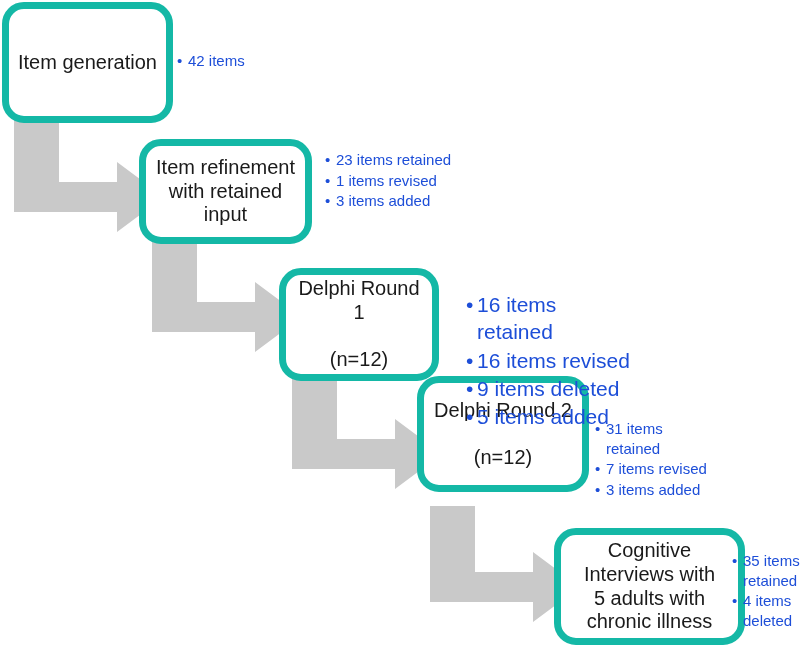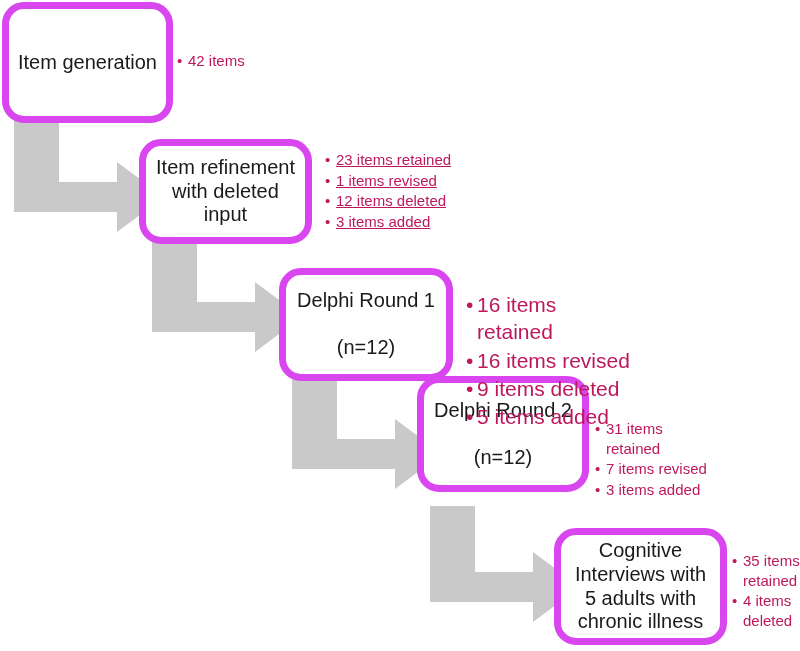--- a/index.html
+++ b/index.html
@@ -14,38 +14,38 @@
     position: relative;
     width: 800px;
     height: 651px;
     background: #ffffff;
     overflow: hidden;
   }
   .node {
     position: absolute;
     box-sizing: border-box;
     background: #ffffff;
-    border: 7px solid #d946ef;
+    border: 7px solid #14b8a6;
     border-radius: 22px;
     display: flex;
     align-items: center;
     justify-content: center;
     text-align: center;
     color: #1a1a1a;
     line-height: 1.18;
     z-index: 3;
   }
   .node-label {
     display: block;
     padding: 0 6px;
     white-space: pre-line;
   }
   .bullets {
     position: absolute;
-    color: #be185d;
+    color: #1d4ed8;
     z-index: 4;
     line-height: 1.30;
   }
   .bullets ul {
     margin: 0;
     padding: 0;
     list-style: none;
   }
   .bullets li {
     position: relative;
@@ -96,54 +96,53 @@
       <path d="M0,0 L45,0 L45,66 L103,66 L103,46 L150,81 L103,116 L103,96 L0,96 Z" fill="#c9c9c9"></path>
     </svg>
   </div>
 
   <div class="node" style="left:2px; top:2px; width:171px; height:121px; font-size:20px;">
     <span class="node-label">Item generation</span>
   </div>
 
   <div class="node" style="left:139px; top:139px; width:173px; height:105px; font-size:20px;">
     <span class="node-label">Item refinement
-with deleted
+with retained
 input</span>
   </div>
 
-  <div class="node" style="left:279px; top:268px; width:174px; height:113px; font-size:20px;">
+  <div class="node" style="left:279px; top:268px; width:160px; height:113px; font-size:20px;">
     <span class="node-label">Delphi Round 1
 
 (n=12)</span>
   </div>
 
   <div class="node" style="left:417px; top:376px; width:172px; height:116px; font-size:20px;">
     <span class="node-label">Delphi Round 2
 
 (n=12)</span>
   </div>
 
-  <div class="node" style="left:554px; top:528px; width:173px; height:117px; font-size:20px;">
+  <div class="node" style="left:554px; top:528px; width:191px; height:117px; font-size:20px;">
     <span class="node-label">Cognitive
 Interviews with
 5 adults with
 chronic illness</span>
   </div>
 
   <div class="bullets" style="left:177px; top:51px; width:150px; font-size:15px;">
     <ul>
       <li>42 items</li>
     </ul>
   </div>
 
-  <div class="bullets" style="left:325px; top:150px; width:165px; font-size:15px;text-decoration:underline;">
+  <div class="bullets" style="left:325px; top:150px; width:165px; font-size:15px;">
     <ul>
       <li>23 items retained</li>
       <li>1 items revised</li>
-      <li>12 items deleted</li>
       <li>3 items added</li>
     </ul>
   </div>
 
   <div class="bullets" style="left:466px; top:291px; width:165px; font-size:21px;">
     <ul>
       <li>16 items retained</li>
       <li>16 items revised</li>
       <li>9 items deleted</li>
       <li>5 items added</li>

